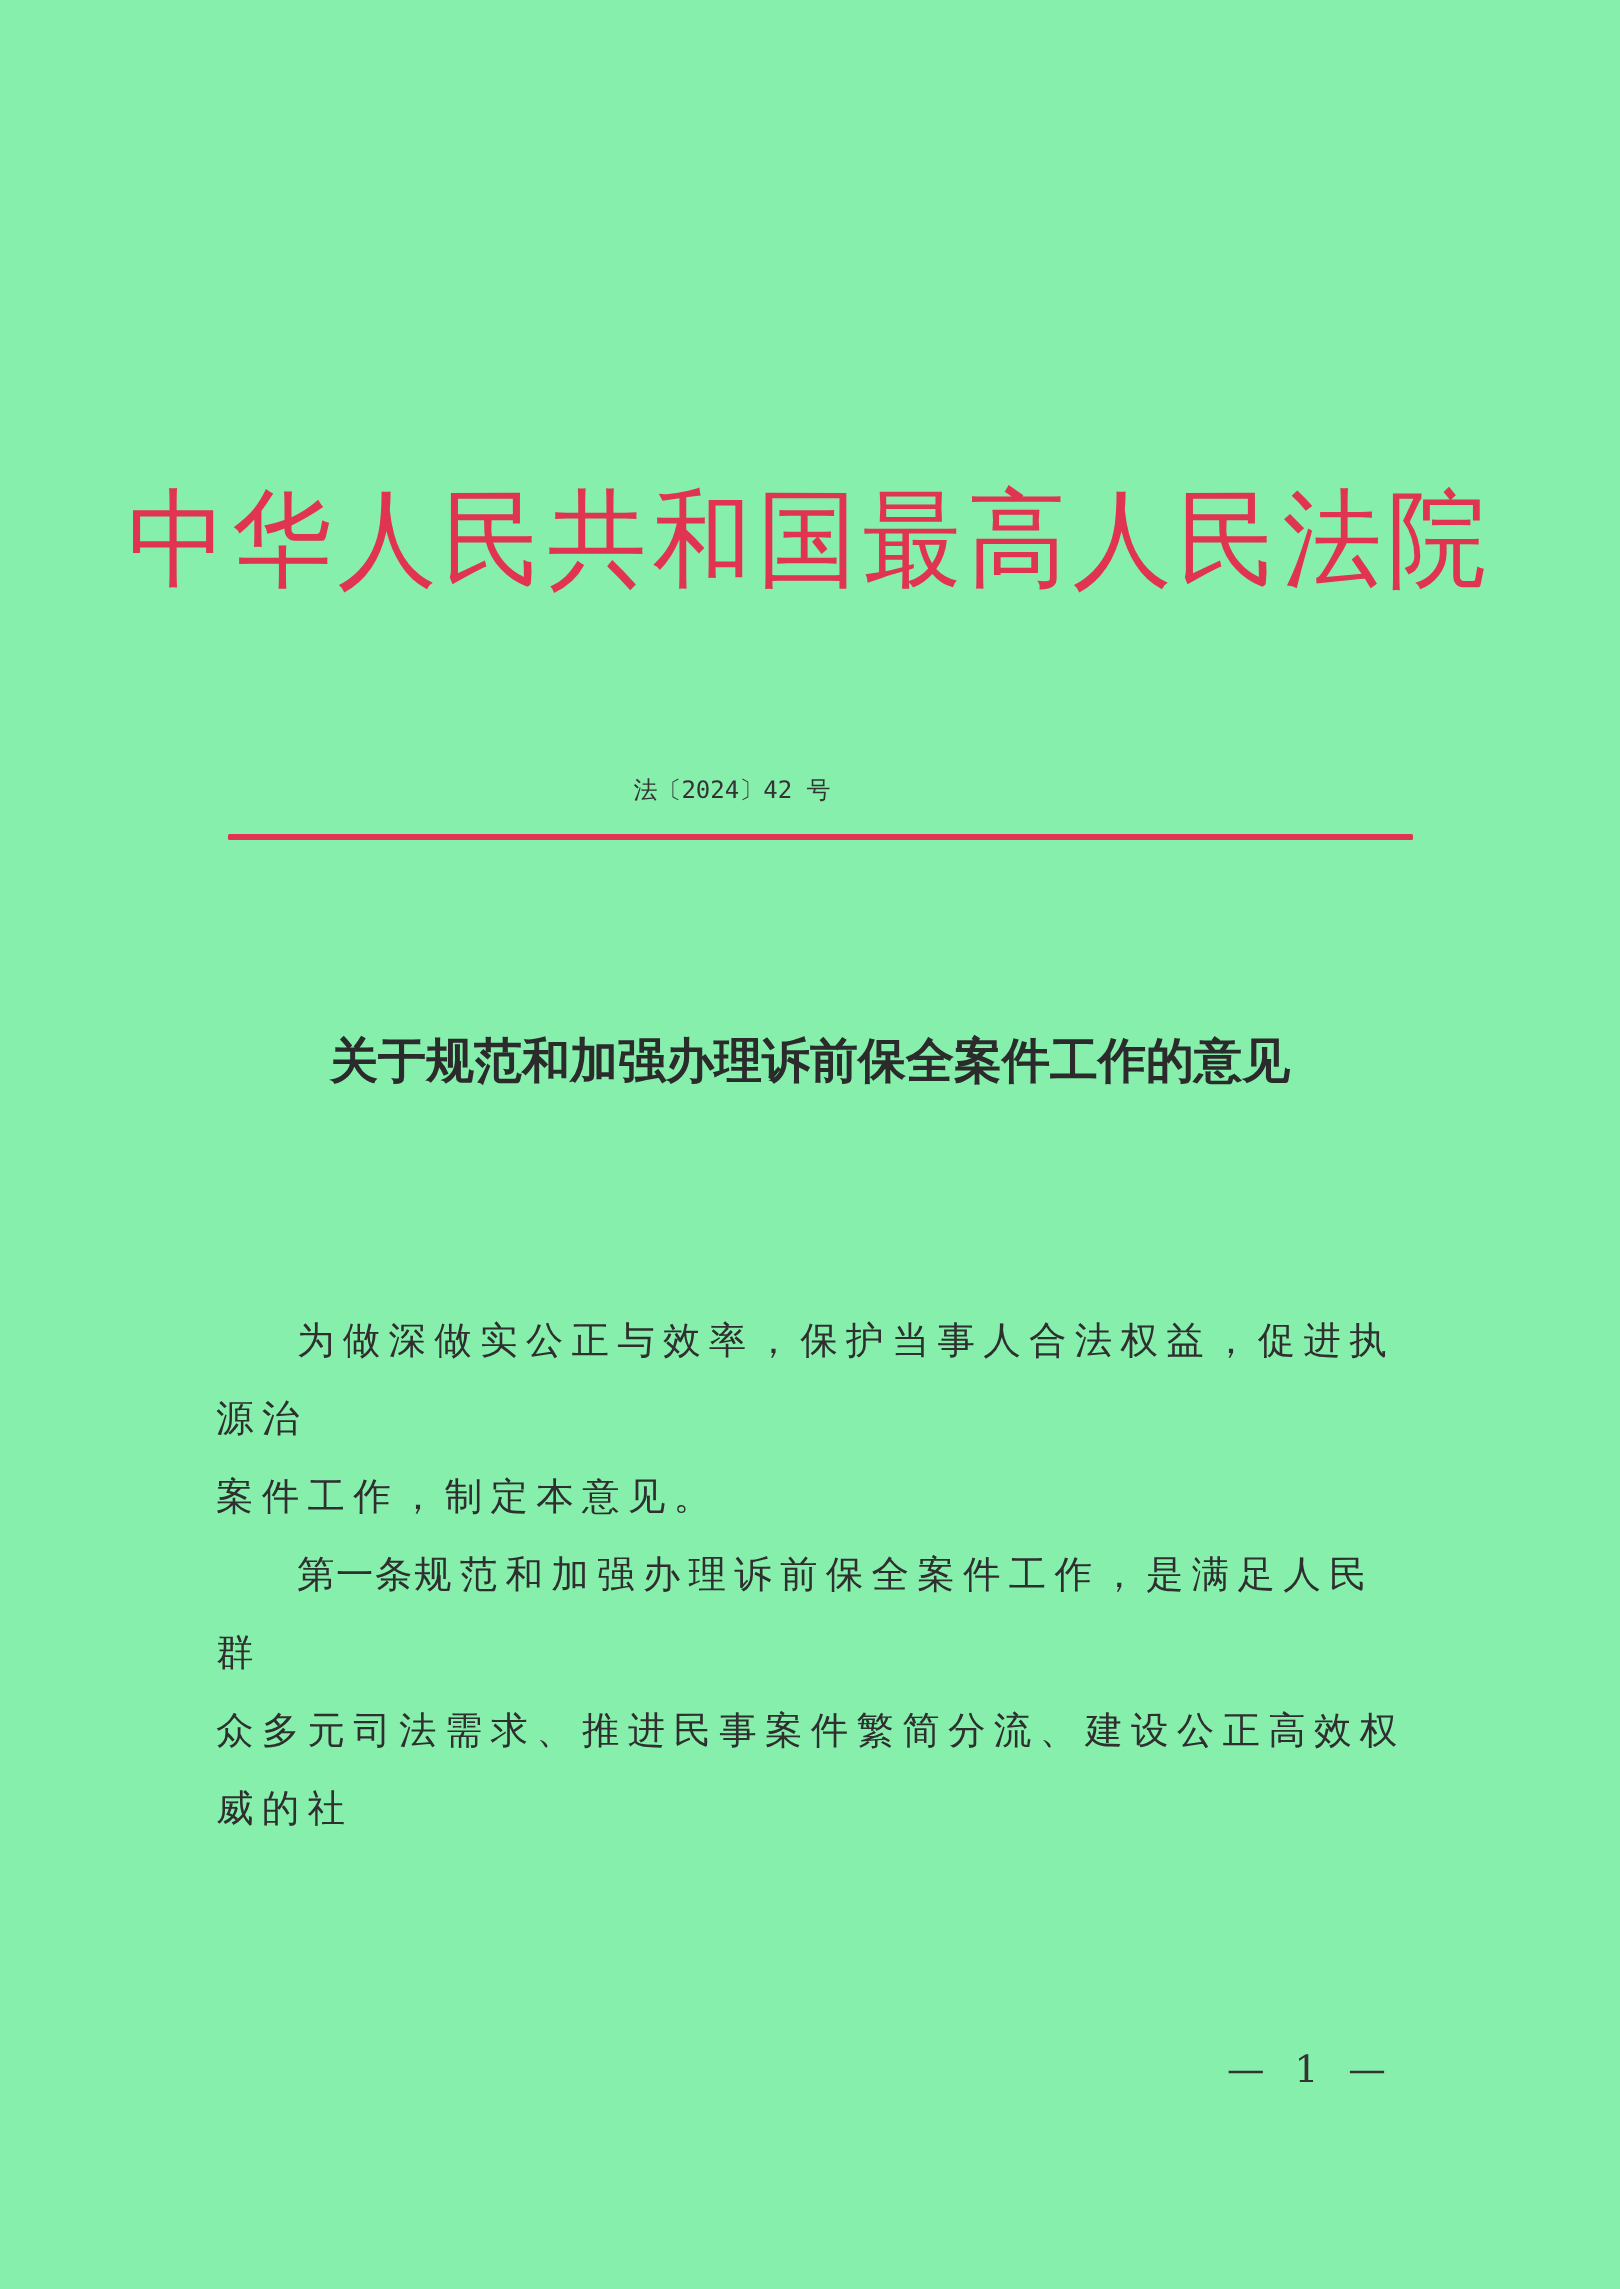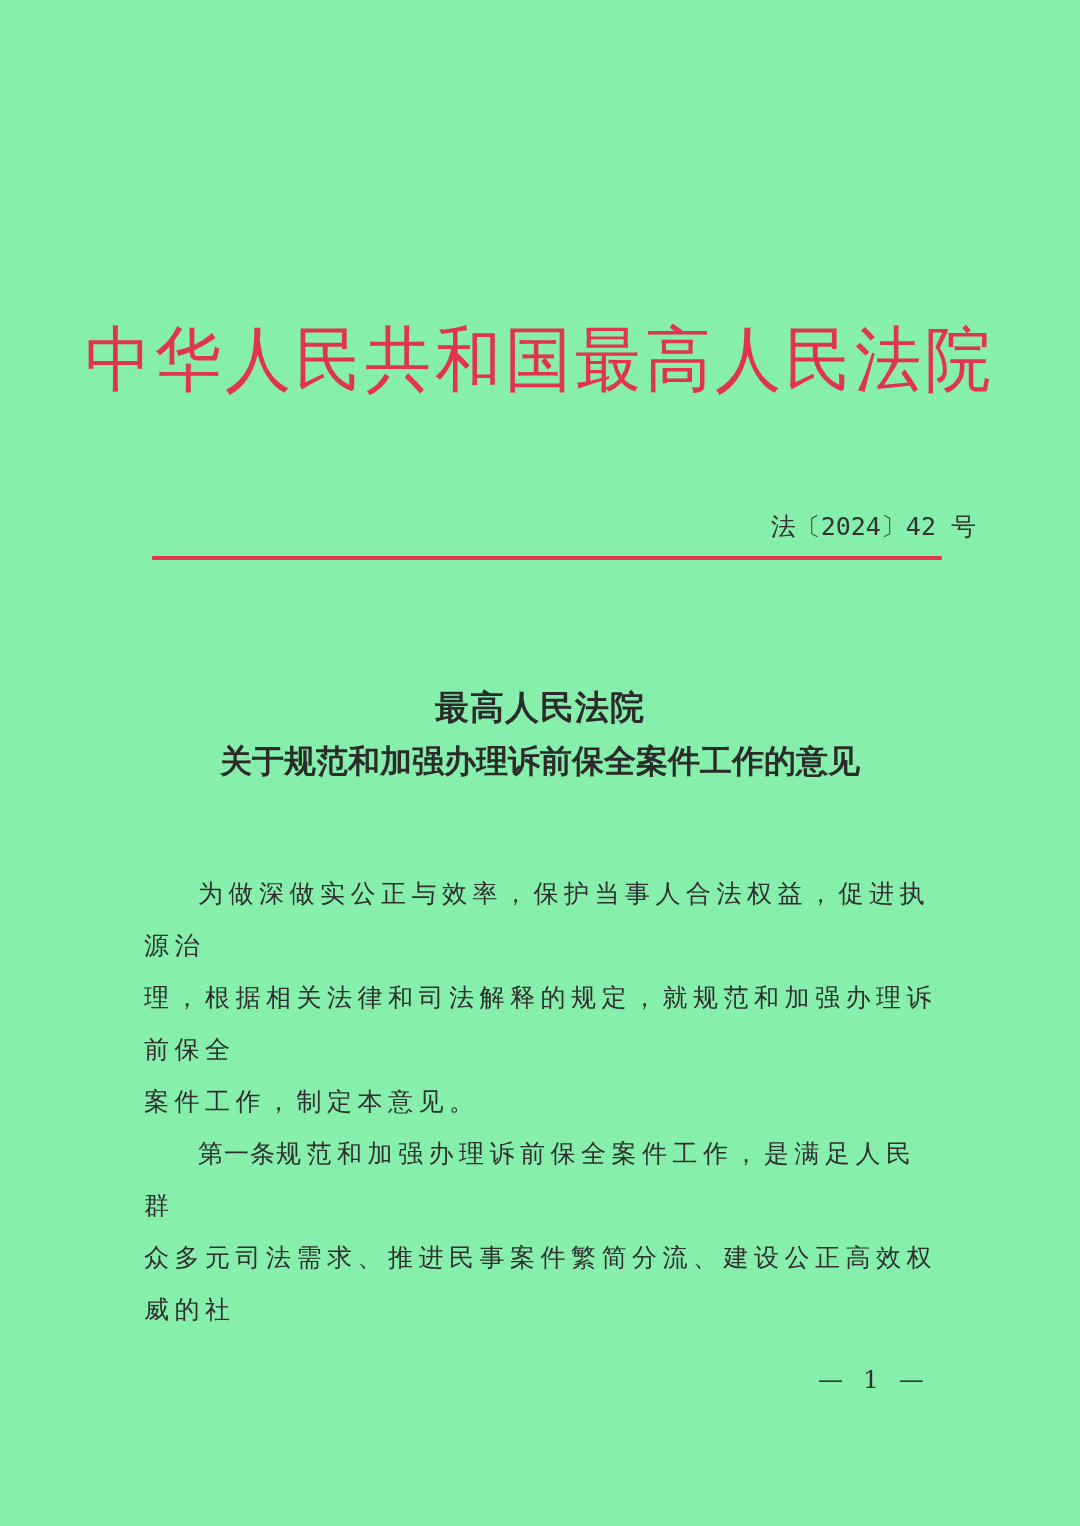--- a/index.html
+++ b/index.html
@@ -34,23 +34,23 @@
       letter-spacing: 4px;
       color: #e03452;
       font-weight: normal;
       transform: scaleY(1.08);
     }
     .doc-number {
       position: absolute;
       left: 0;
       width: 976px;
       top: 510px;
-      text-align: right;
+      text-align: center;
       font-family: "DejaVu Sans Mono", "Liberation Mono", monospace;
-      font-size: 25px;
+      font-size: 16px;
       line-height: 34px;
       color: #333333;
     }
     .red-rule {
       position: absolute;
       left: 152px;
       top: 556px;
       width: 790px;
       height: 4px;
       background: #e03452;
@@ -118,28 +118,26 @@
 
 <div class="page">
 
   <div class="issuer">中华人民共和国最高人民法院</div>
 
   <div class="doc-number">法〔2024〕42 号</div>
 
   <div class="red-rule"></div>
 
   <div class="title-block">
-    <div class="title-line1">最高人民法院</div>
     <div class="title-line2">关于规范和加强办理诉前保全案件工作的意见</div>
   </div>
 
   <div class="body-text">
 
     <p class="indent">为做深做实公正与效率，保护当事人合法权益，促进执源治</p>
-    <p>理，根据相关法律和司法解释的规定，就规范和加强办理诉前保全</p>
     <p>案件工作，制定本意见。</p>
 
 
     <p class="indent"><span class="article-label">第一条</span><span>规范和加强办理诉前保全案件工作，是满足人民群</span></p>
     <p>众多元司法需求、推进民事案件繁简分流、建设公正高效权威的社</p>
 
   </div>
 
   <div class="page-number">— 1 —</div>
 

